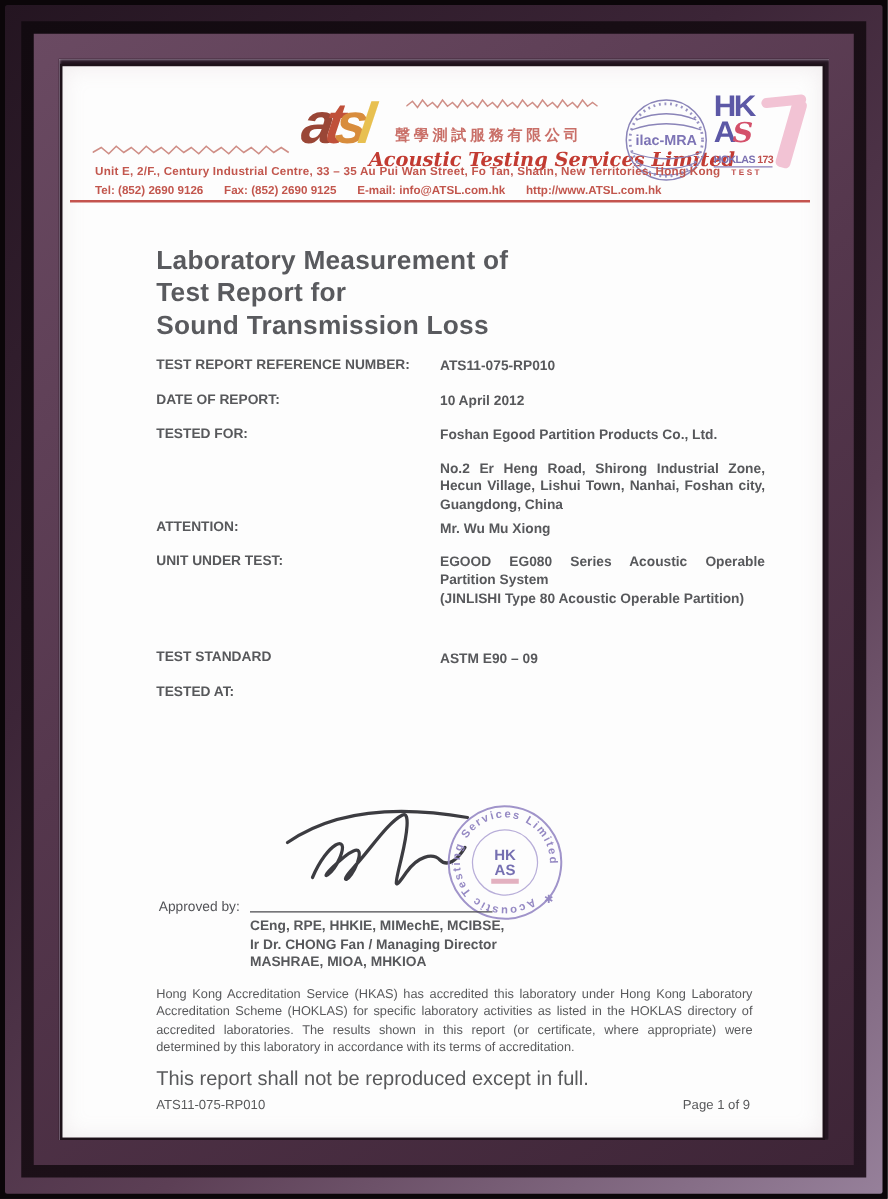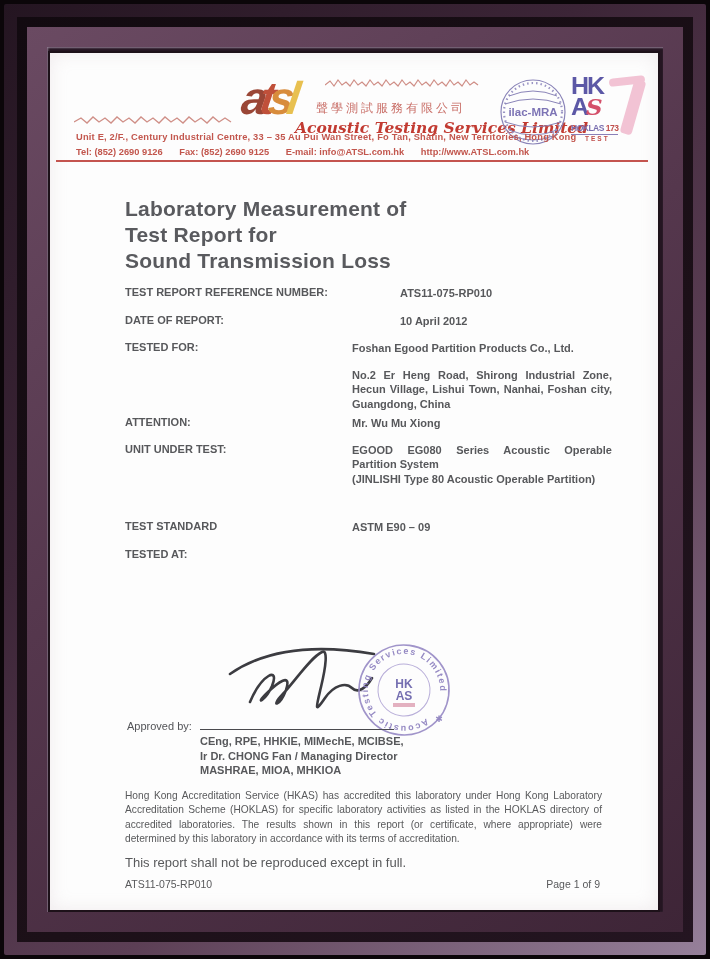--- a/index.html
+++ b/index.html
@@ -9,51 +9,51 @@
   .frame-outer{position:absolute;inset:4px;background:linear-gradient(135deg,#241521 0%,#3c2537 35%,#5c3f55 65%,#96809a 100%);border-radius:2px;}
   .frame-groove{position:absolute;inset:17px;background:linear-gradient(135deg,#120a10 0%,#1c1018 60%,#241521 100%);}
   .frame-inner{position:absolute;inset:27px;background:linear-gradient(145deg,#6a4a62 0%,#55374d 45%,#3e2537 100%);}
   .frame-lip{position:absolute;inset:47px;background:#241521;box-shadow:inset 1px 1px 2px #8f7b90;}
   
   .paper{position:absolute;left:50px;top:53px;width:608px;height:857px;background:#fdfdfd;box-shadow:0 0 0 2px #1d1119, inset 0 0 18px rgba(180,150,160,.18);}
   .abs{position:absolute;}
   
   .logo{left:192px;top:24px;font-style:italic;font-weight:bold;font-size:46px;line-height:42px;letter-spacing:-7px;transform:skewX(-8deg);}
   .logo span{display:inline-block;}
-  .cn{left:266px;top:47px;width:176px;font-size:12px;font-weight:normal;color:#c96f68;letter-spacing:3px;white-space:nowrap;}
+  .cn{left:266px;top:47px;width:176px;font-size:12px;font-weight:bold;color:#c96f68;letter-spacing:3px;white-space:nowrap;}
   .en-script{left:245px;top:65px;font-family:"DejaVu Serif",serif;font-style:italic;font-weight:bold;font-size:15.5px;color:#c23b32;white-space:nowrap;}
   .addr1{left:26px;top:79px;width:556px;font-size:9.3px;font-weight:bold;color:#c2564d;letter-spacing:.2px;white-space:nowrap;}
   .addr2{left:26px;top:94px;width:556px;font-size:9.3px;font-weight:bold;color:#c2564d;}
   .addr2 span{margin-right:14px;}
   .redline{left:6px;top:107px;width:592px;height:0;border-top:2px solid #c4544f;}
   .hkas{left:521px;top:22px;width:76px;height:80px;}
   .hk-swoosh{position:absolute;right:8px;top:4px;width:12px;height:56px;background:#f2c3d4;border-radius:4px;transform:rotate(16deg);}
   .hk-swoosh2{position:absolute;right:2px;top:2px;width:36px;height:8px;background:#f2c3d4;border-radius:4px;transform:rotate(-6deg);}
   .hk-l1,.hk-l2{position:relative;font-size:25px;font-weight:bold;color:#5c58a6;letter-spacing:-2px;line-height:21px;transform:scaleY(.95);}
   .hk-s{font-family:"DejaVu Serif",serif;font-style:italic;color:#d4506a;font-size:23px;margin-left:-1px;}
   .hk-hoklas{position:relative;margin-top:4px;font-size:8.5px;font-weight:bold;color:#7a6fb0;letter-spacing:-.5px;border-bottom:1px solid #8a80b8;display:inline-block;padding-bottom:1px;}
   .hk-hoklas b{color:#c0504d;text-align:center;}
   .hk-test{position:relative;font-size:6.5px;font-weight:bold;color:#c0504d;letter-spacing:2px;margin-left:14px;}
   
   .title{left:75px;top:143px;font-size:21px;font-weight:bold;color:#595a5e;line-height:26px;letter-spacing:.2px;}
   
   .info{left:75px;top:233px;width:487px;font-size:11px;font-weight:bold;color:#57585b;}
   .row{display:grid;grid-template-columns:227px 1fr;align-items:start;}
   .row .val{line-height:14.5px;}
   .just{text-align:justify;}
-  .mb27{margin-bottom:13px;gap:48px;} .mb12{margin-bottom:12px;} .mb25{margin-bottom:34px;} .mb5{margin-bottom:5px;} .mb13{margin-bottom:13px;}
+  .mb27{margin-bottom:13px;} .mb12{margin-bottom:12px;} .mb25{margin-bottom:34px;} .mb5{margin-bottom:5px;} .mb13{margin-bottom:13px;}
   
   .approved-label{left:77px;top:667px;font-size:11px;color:#535458;}
   .sig-svg{left:172px;top:583px;}
   .sig-line{left:150px;top:676px;width:194px;border-top:1.6px solid #4a4a4e;}
   .sig-names{left:150px;top:681px;font-size:11px;font-weight:bold;color:#57585b;line-height:14.5px;}
   .stamp-svg{left:304px;top:587px;opacity:.92;}
   
   .accred{left:75px;top:736px;width:477px;font-size:10.2px;color:#58595b;line-height:14.4px;text-align:justify;}
-  .repro{left:75px;top:802px;font-size:13px;color:#58595b;}
+  .repro{left:75px;top:802px;font-size:16px;color:#58595b;}
   .foot-ref{left:75px;top:825px;font-size:10.5px;color:#58595b;}
   .foot-page{right:58px;top:825px;font-size:10.5px;color:#58595b;}
 </style>
 </head>
 <body>
 
 <div class="stage">
   <div class="frame-edge"></div>
   <div class="frame-outer"></div>
   <div class="frame-groove"></div>

